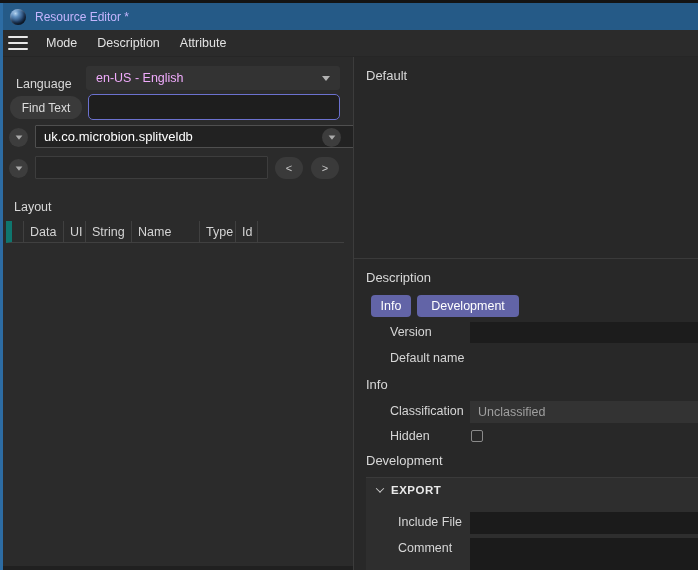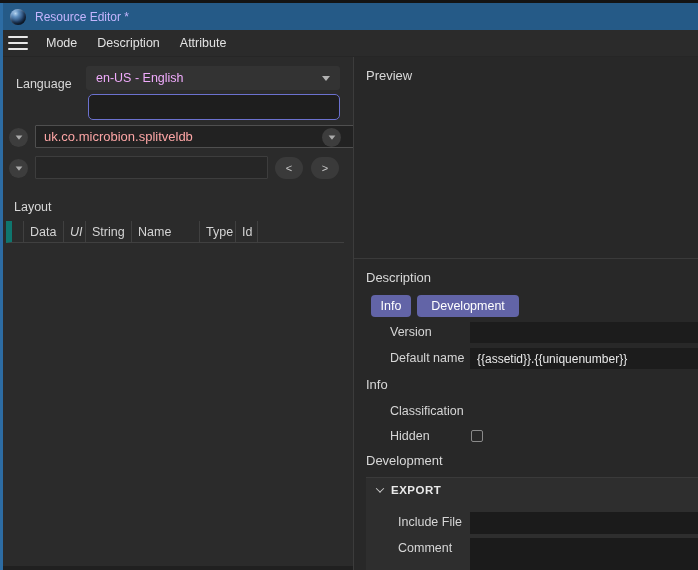--- a/index.html
+++ b/index.html
@@ -30,21 +30,21 @@
 
   
   .lbl{position:absolute;color:#d8d8d8;font-size:12.5px;}
   .language-select{position:absolute;left:86px;top:9px;width:254px;height:24px;background:#333333;border-radius:3px;display:flex;align-items:center;padding:0 10px;cursor:pointer;}
   .language-select .val{color:#f0abfc;font-size:12.5px;flex:1;}
   .tri{width:0;height:0;border-left:4px solid transparent;border-right:4px solid transparent;border-top:5px solid #b2b2b2;}
   .find-btn{position:absolute;left:10px;top:39px;width:72px;height:23px;border-radius:12px;background:#3a3a3a;color:#dddddd;font-size:12px;display:flex;align-items:center;justify-content:center;cursor:pointer;border:none;}
   .find-input{position:absolute;left:88px;top:37px;width:252px;height:26px;background:#1e1e1e;border:1.5px solid #6b71cf;border-radius:5px;color:#e8e8e8;font-size:12.5px;padding:0 8px;font-family:inherit;}
   .circle-btn{position:absolute;width:19px;height:19px;border-radius:50%;background:#3d3d3d;display:flex;align-items:center;justify-content:center;cursor:pointer;border:none;padding:0;}
   .circle-btn .tri{border-top-color:#aaaaaa;transform:scale(.85);}
-  .path-input{position:absolute;left:35px;top:68px;width:336px;height:23px;background:#222222;border:1px solid #4f4f4f;color:#fca5a5;font-size:13px;padding:0 8px;font-family:inherit;border-radius:1px;}
+  .path-input{position:absolute;left:35px;top:68px;width:336px;height:23px;background:#222222;border:1px solid #4f4f4f;color:#ffffff;font-size:13px;padding:0 8px;font-family:inherit;border-radius:1px;}
   .nav-input{position:absolute;left:35px;top:99px;width:233px;height:23px;background:#262626;border:1px solid #3d3d3d;color:#e6e6e6;font-size:12.5px;padding:0 8px;font-family:inherit;border-radius:1px;}
   .pill-btn{position:absolute;width:28px;height:22px;border-radius:11px;background:#3a3a3a;color:#c8c8c8;font-size:11px;display:flex;align-items:center;justify-content:center;cursor:pointer;border:none;font-family:inherit;}
   .layout-table-header{position:absolute;left:6px;top:164px;width:338px;height:22px;display:flex;border-left:6px solid #0f766e;border-bottom:1px solid #404040;}
   .lth-cell{border-right:1px solid #404040;color:#d4d4d4;font-size:12.5px;display:flex;align-items:center;padding-left:6px;overflow:hidden;white-space:nowrap;}
   .lth-fill{flex:1;border-right:none;}
   .layout-table-body{position:absolute;left:6px;top:187px;width:338px;bottom:6px;}
 
   
   .rp-section-lbl{position:absolute;left:12px;color:#d8d8d8;font-size:13px;}
   .rp-divider{position:absolute;left:0;right:0;height:1px;background:#3a3a3a;}
@@ -86,20 +86,21 @@
 
   <div class="main">
 
     <div class="left-panel">
       <div class="lbl" style="left:16px;top:20px;">Language</div>
       <div class="language-select">
         <span class="val">en-US - English</span>
         <span class="tri"></span>
       </div>
 
+      <button class="find-btn">Find Text</button>
       <input class="find-input" value="" style="">
 
       <button class="circle-btn" style="left:9px;top:71px;">
           <span class="tri"></span>
         </button>
       <input class="path-input" value="uk.co.microbion.splitveldb" style="">
       <button class="circle-btn" style="left:322px;top:71px;">
           <span class="tri"></span>
         </button>
 
@@ -108,49 +109,49 @@
         </button>
       <input class="nav-input" value="" style="">
       <button class="pill-btn" style="left:275px;top:100px;">&lt;</button>
       <button class="pill-btn" style="left:311px;top:100px;">&gt;</button>
 
       <div class="lbl" style="left:14px;top:143px;">Layout</div>
 
       <div class="layout-table-header">
         <div class="lth-cell" style="width:12px;padding-left:0;"></div>
         <div class="lth-cell" style="width:40px;">Data</div>
-        <div class="lth-cell" style="width:22px;font-style:italic;">UI</div>
+        <div class="lth-cell" style="width:22px;">UI</div>
         <div class="lth-cell" style="width:46px;">String</div>
         <div class="lth-cell" style="width:68px;">Name</div>
         <div class="lth-cell" style="width:36px;">Type</div>
         <div class="lth-cell" style="width:22px;">Id</div>
         <div class="lth-cell lth-fill"></div>
       </div>
       <div class="layout-table-body"></div>
     </div>
 
     <div class="right-panel">
-      <div class="rp-section-lbl" style="top:11px;">Preview</div>
+      <div class="rp-section-lbl" style="top:11px;">Default</div>
       <div style="position:absolute;left:0;top:30px;right:0;height:170px;"></div>
 
       <div class="rp-divider" style="top:201px;"></div>
 
       <div class="rp-section-lbl" style="top:213px;">Description</div>
       <button class="tab-btn" style="left:17px;top:238px;width:40px;">Info</button>
       <button class="tab-btn" style="left:63px;top:238px;width:102px;">Development</button>
 
       <div class="rp-lbl" style="top:268px;">Version</div>
       <input class="rp-field" style="top: 265px;" value="">
 
       <div class="rp-lbl" style="top:294px;">Default name</div>
-      <input class="rp-field" style="top: 291px;" value="{{assetid}}.{{uniquenumber}}">
 
       <div class="rp-section-lbl" style="top:320px;">Info</div>
 
       <div class="rp-lbl" style="top:347px;">Classification</div>
+      <div class="classification-field" style="top:344px;">Unclassified</div>
 
       <div class="rp-lbl" style="top:372px;">Hidden</div>
       <div class="checkbox" style="top:373px;"></div>
 
       <div class="rp-section-lbl" style="top:396px;">Development</div>
       <div class="rp-divider" style="top:420px;left:12px;"></div>
       <div class="export-group-bg"></div>
 
       <div class="export-row">
         <span class="chev" style="transform:rotate(45deg) translate(-1px,-1px);"></span>

